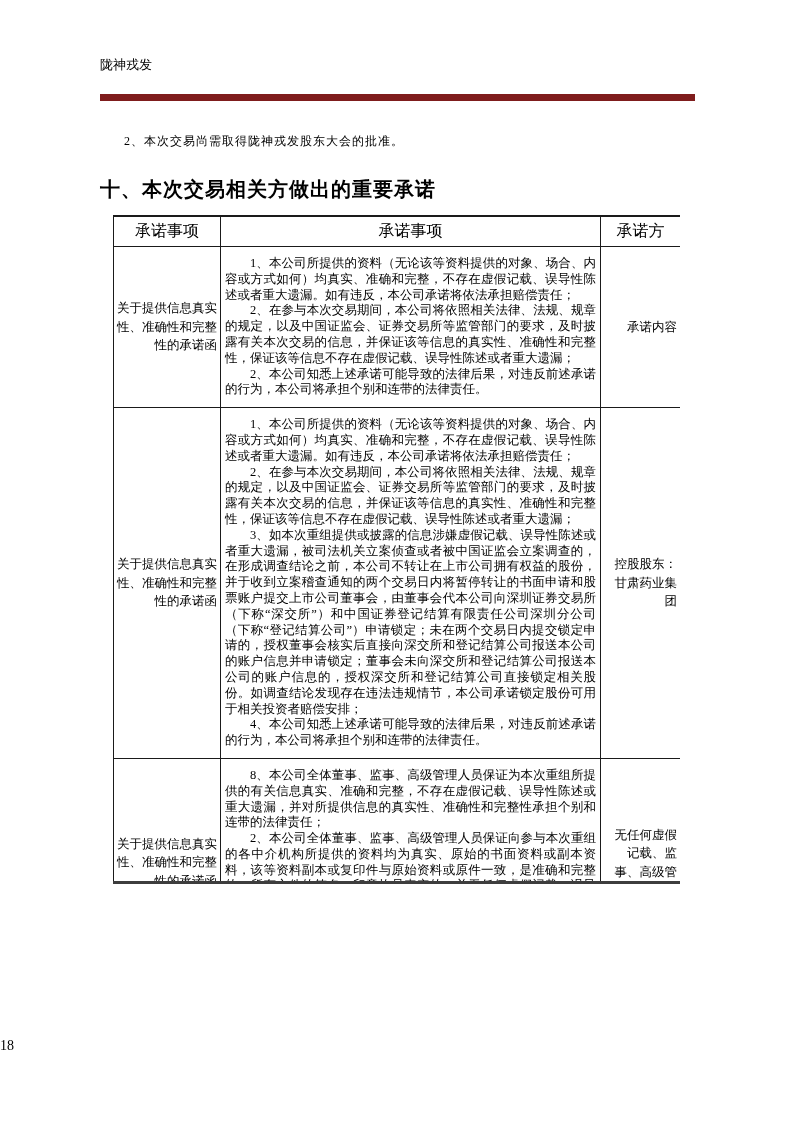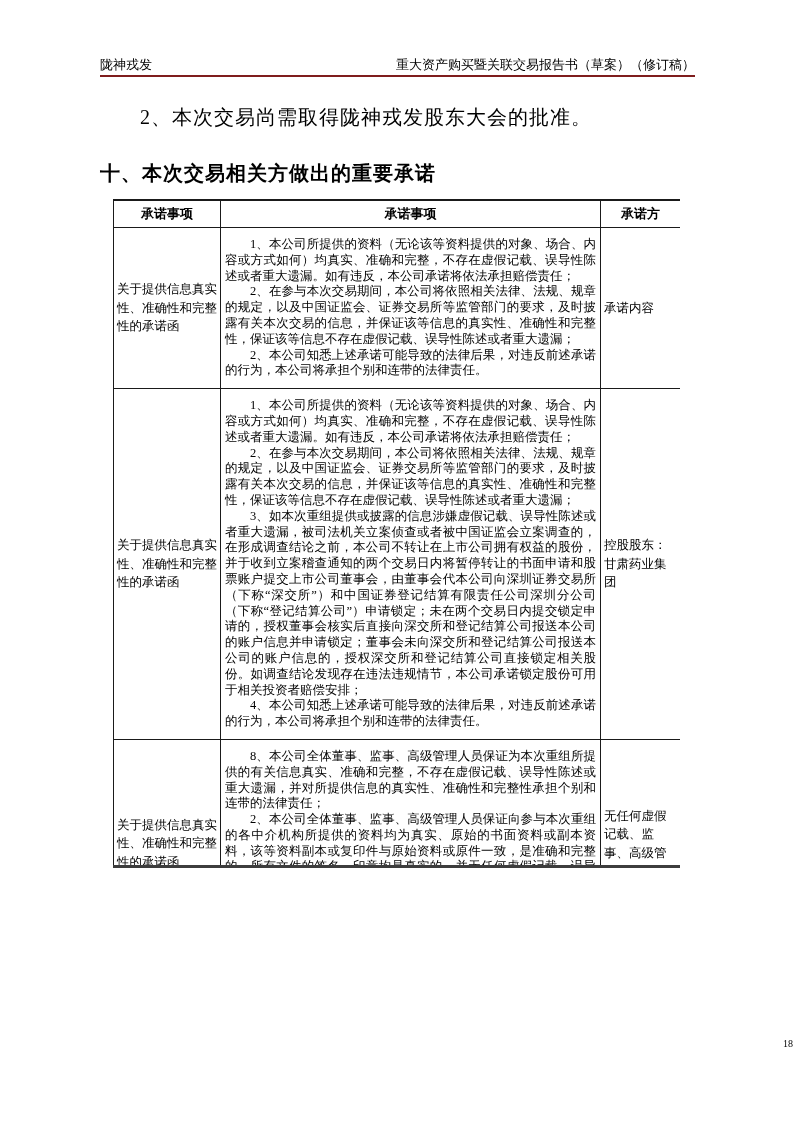--- a/index.html
+++ b/index.html
@@ -16,40 +16,40 @@
   }
   .content { padding: 0 98px 0 100px; }
 
   
   .page-header {
     display: flex;
     justify-content: space-between;
     align-items: flex-end;
     margin: 0 98px 0 100px;
     padding-top: 56px;
-    padding-bottom: 2px;
-    border-bottom: 2px solid #7f1d1d;
+    padding-bottom: 21px;
+    border-bottom: 7px solid #7f1d1d;
     font-size: 13px;
     line-height: 17px;
   }
 
   
   .body-para {
-    font-size: 20px;
+    font-size: 12px;
     letter-spacing: 1px;
     line-height: 29px;
     text-indent: 2em;
     text-align: justify;
   }
   .para-1 { margin-top: 26px; }
   .para-2 { margin-top: 10px; }
 
   
   .h1 {
-    margin-top: 28px;
+    margin-top: 20px;
     font-family: "Liberation Sans", "DejaVu Sans", sans-serif;
     font-weight: bold;
     font-size: 20px;
     letter-spacing: 1px;
     line-height: 26px;
   }
   .h2 {
     margin-top: 22px;
     font-family: "Liberation Sans", "DejaVu Sans", sans-serif;
     font-weight: bold;
@@ -71,58 +71,57 @@
     width: 567px;
     border-collapse: collapse;
     table-layout: fixed;
     border-top: 2px solid #1a1a1a;
   }
   .commit-table th, .commit-table td {
     border: 1px solid #1a1a1a;
   }
   .commit-table th {
     font-family: "Liberation Sans", "DejaVu Sans", sans-serif;
-    font-weight: bold;
-    font-size: 13px;
+    font-weight: normal;
+    font-size: 16px;
     padding: 4px 2px;
     text-align: center;
   }
   .commit-table td { vertical-align: middle; }
   td.cell-item, td.cell-party {
-    text-align: left;
+    text-align: right;
     font-size: 12.5px;
     line-height: 18.5px;
     padding: 2px 3px;
   }
   td.cell-content { padding: 9px 4px; }
   td.cell-content p {
     font-size: 12.5px;
     line-height: 15.8px;
     text-indent: 2em;
     text-align: justify;
   }
 
   
   .page-footer {
     position: absolute;
     left: 0;
     top: 1038px;
     width: 100%;
-    text-align: right;
-    font-size: 10px;
+    text-align: left;
+    font-size: 14px;
   }
 </style>
 </head>
 <body>
 
 <div class="page">
 
   <div class="page-header">
     <span>陇神戎发</span>
-    <span>重大资产购买暨关联交易报告书（草案）（修订稿）</span>
   </div>
 
   <div class="content">
 
     <p class="body-para para-1">2、本次交易尚需取得陇神戎发股东大会的批准。</p>
 
     <div class="h1">十、本次交易相关方做出的重要承诺</div>
 
     <div class="table-clip">
       <table class="commit-table">

